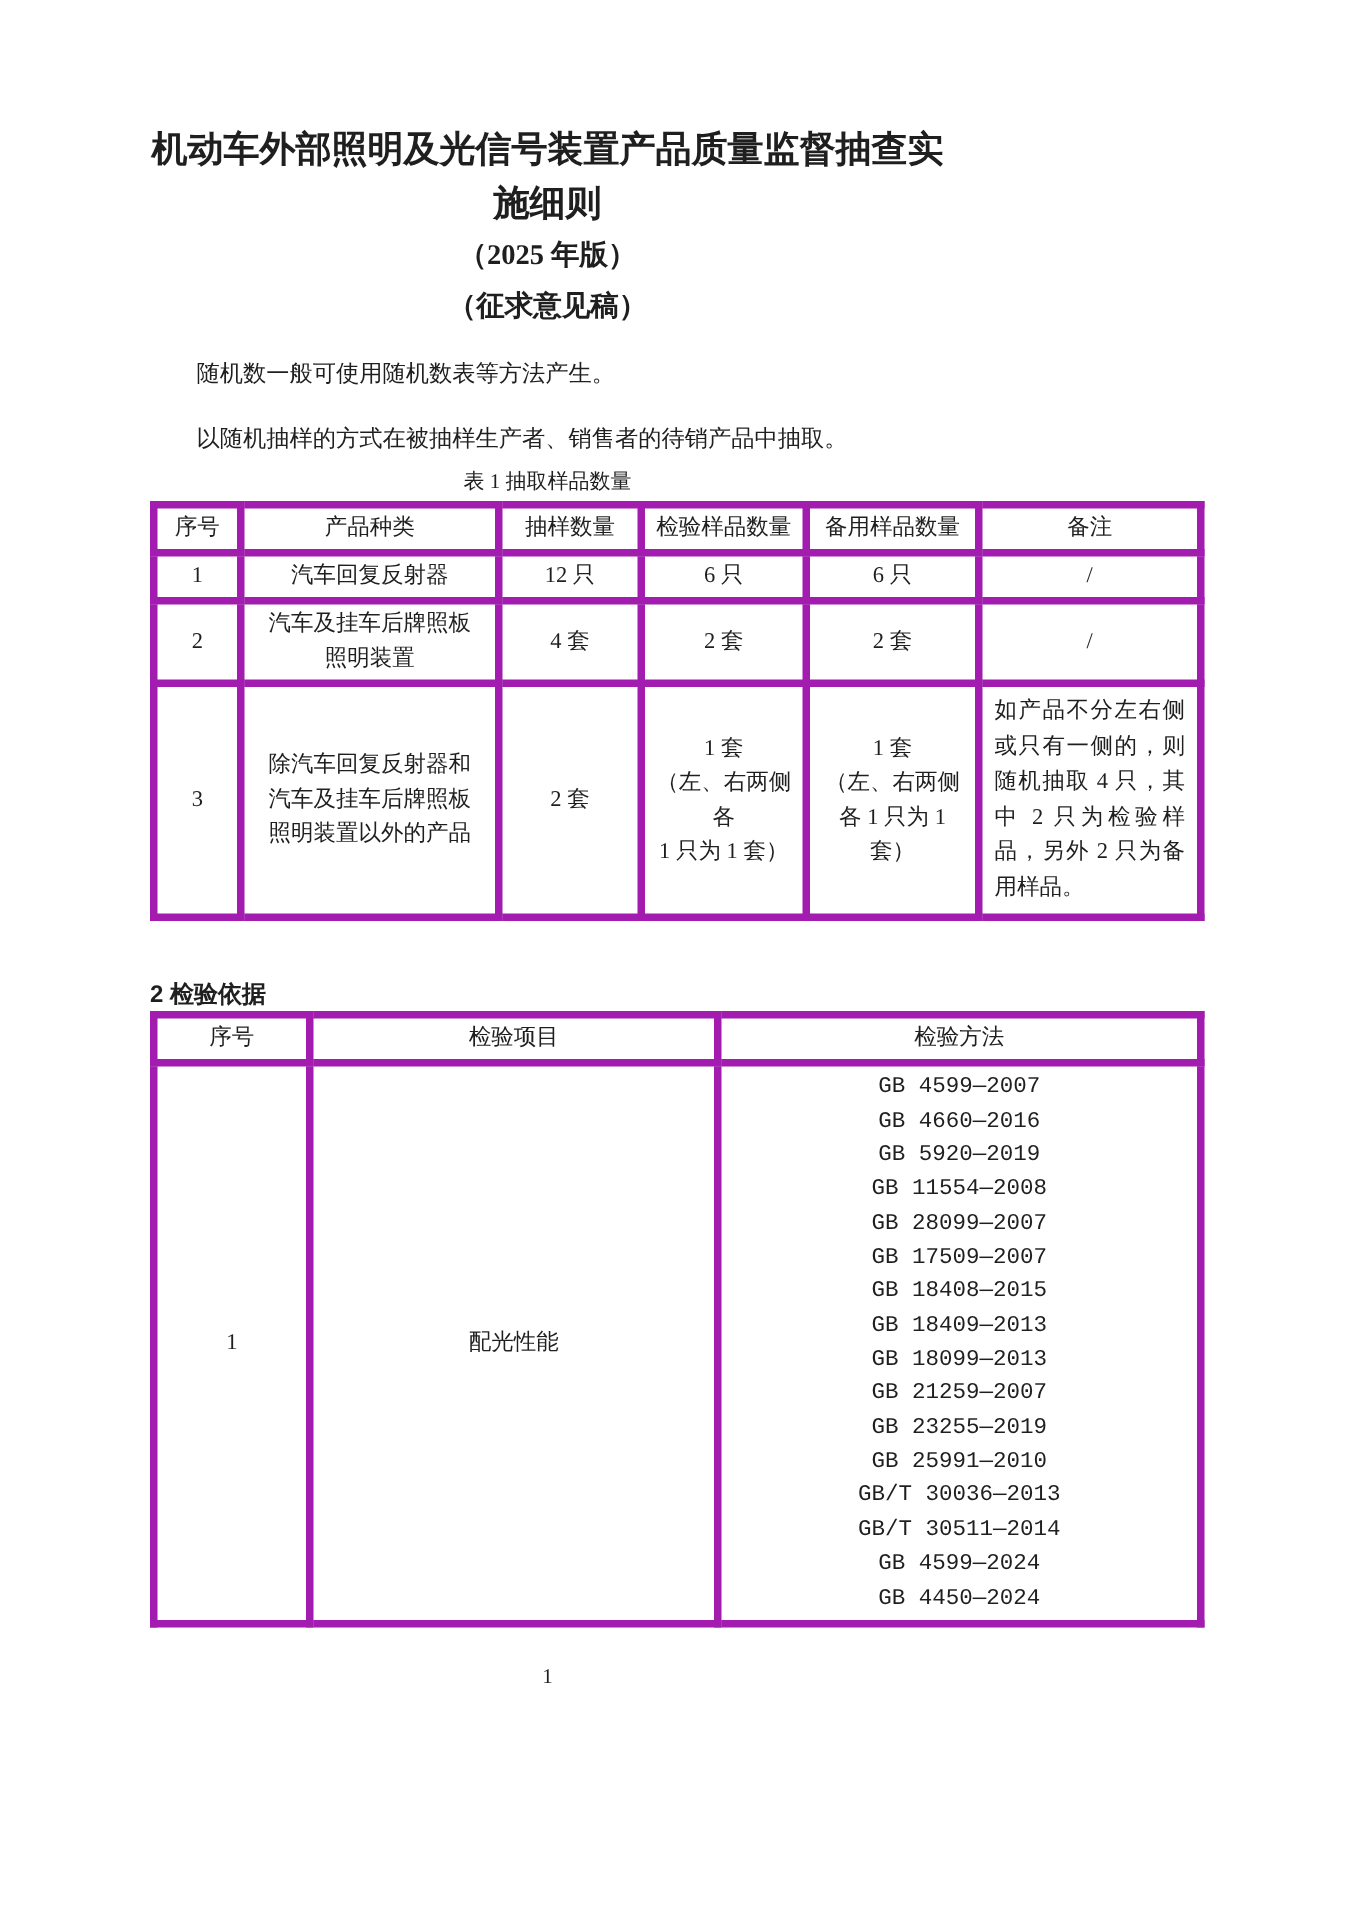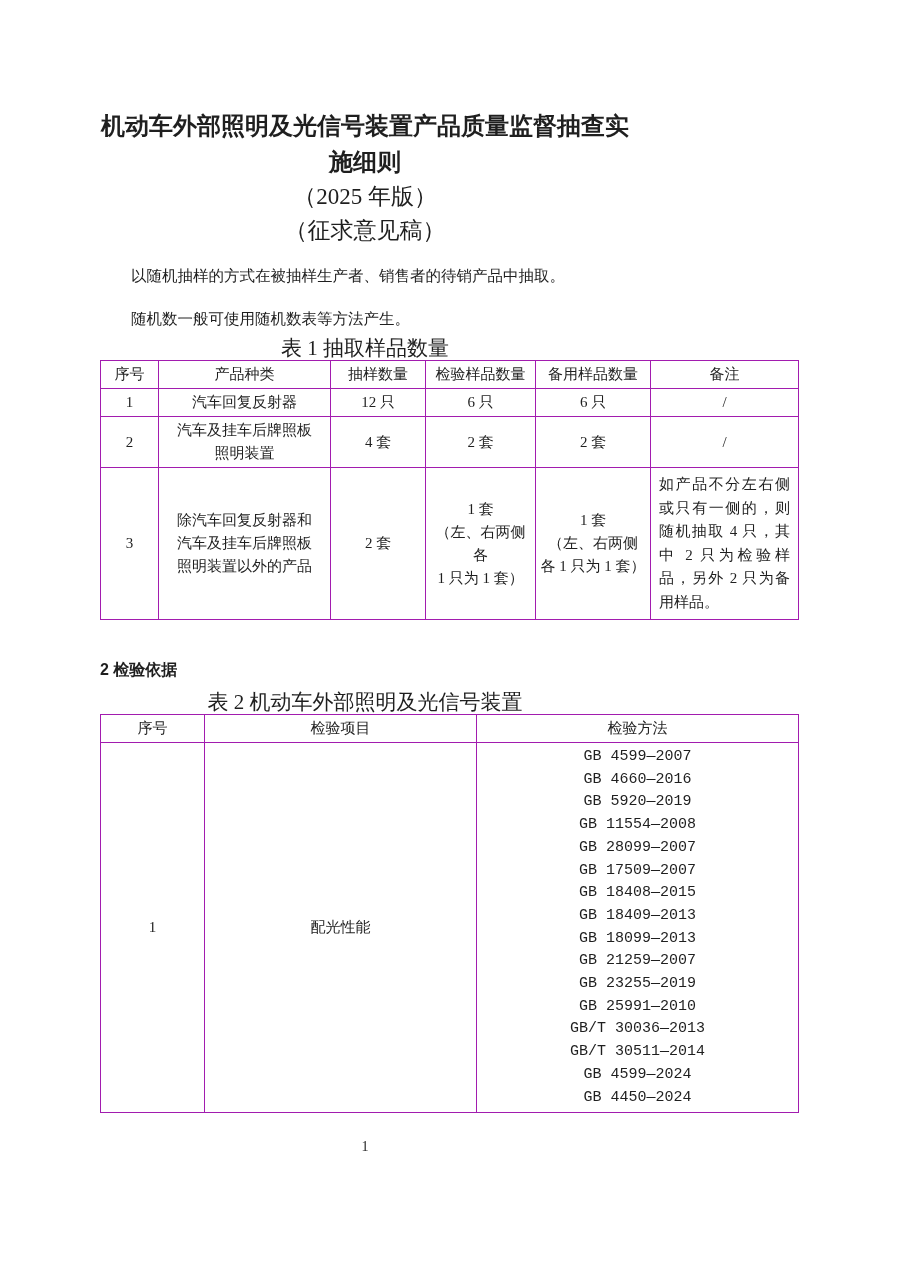--- a/index.html
+++ b/index.html
@@ -5,53 +5,53 @@
   * { margin: 0; padding: 0; box-sizing: border-box; }
   html, body { background: #ffffff; }
   body {
     width: 900px; height: 1273px;
     font-family: "Liberation Serif", "DejaVu Serif", serif;
     color: #1f1f1f;
     overflow: hidden;
   }
   .page {
     width: 732px; height: 1273px;
-    padding: 108px 102px 0 100px;
+    padding: 82px 102px 0 100px;
     position: relative;
   }
   .title-block { text-align: center; }
   .title-line1 {
     font-size: 24px; font-weight: bold; line-height: 36px;
   }
   .title-line2, .title-line3 {
-    font-size: 23px; font-weight: normal; line-height: 34px;
+    font-size: 19px; font-weight: bold; line-height: 34px;
   }
   .section-heading {
     font-family: "Liberation Sans", "DejaVu Sans", sans-serif;
     font-size: 16px; font-weight: bold; line-height: 20px;
     margin-top: 40px;
   }
   .body-para {
     font-size: 15.5px; line-height: 31px;
     margin-top: 12px;
     text-indent: 2em;
   }
   .table-caption {
-    text-align: center; font-size: 21px; line-height: 24px;
+    text-align: center; font-size: 14px; line-height: 24px;
   }
   .caption-1 { margin-top: 2px; }
   .caption-2 { margin-top: 10px; }
   table {
     width: 698px;
     border-collapse: collapse;
     table-layout: fixed;
     font-size: 15px;
   }
   th, td {
-    border: 1px solid #a21caf;
+    border: 5px solid #a21caf;
     text-align: center;
     vertical-align: middle;
     font-weight: normal;
     padding: 2px 3px;
     line-height: 23px;
   }
   .pre { white-space: pre-line; margin-left: 33px; }
   #table1 thead tr { height: 27px; }
   #table1 .r1 { height: 26px; }
   #table1 .r2 { height: 43px; }
@@ -73,22 +73,22 @@
 <body>
 
 <div class="page">
 
   <div class="title-block">
     <div class="title-line1">机动车外部照明及光信号装置产品质量监督抽查实施细则</div>
     <div class="title-line2">（2025 年版）</div>
     <div class="title-line3">（征求意见稿）</div>
   </div>
 
+  <div class="body-para">随机数一般可使用随机数表等方法产生。</div>
   <div class="body-para">以随机抽样的方式在被抽样生产者、销售者的待销产品中抽取。</div>
-  <div class="body-para">随机数一般可使用随机数表等方法产生。</div>
 
   <div class="table-caption caption-1">表 1  抽取样品数量</div>
 
   <table id="table1">
     <colgroup>
       <col style="width:58px">
         <col style="width:172px">
         <col style="width:95px">
       <col style="width:110px">
         <col style="width:115px">
@@ -134,21 +134,20 @@
         <td class="pre">1 套
 （左、右两侧
 各 1 只为 1 套）</td>
         <td class="remark-cell">如产品不分左右侧或只有一侧的，则随机抽取 4 只，其中 2 只为检验样品，另外 2 只为备用样品。</td>
       </tr>
     </tbody>
   </table>
 
   <div class="section-heading">2  检验依据</div>
 
-  <div class="table-caption caption-2">表 2  机动车外部照明及光信号装置</div>
 
   <table id="table2">
     <colgroup>
       <col style="width:104px">
         <col style="width:272px">
         <col style="width:322px">
     </colgroup>
     <thead>
       <tr>
         <th>序号</th>

